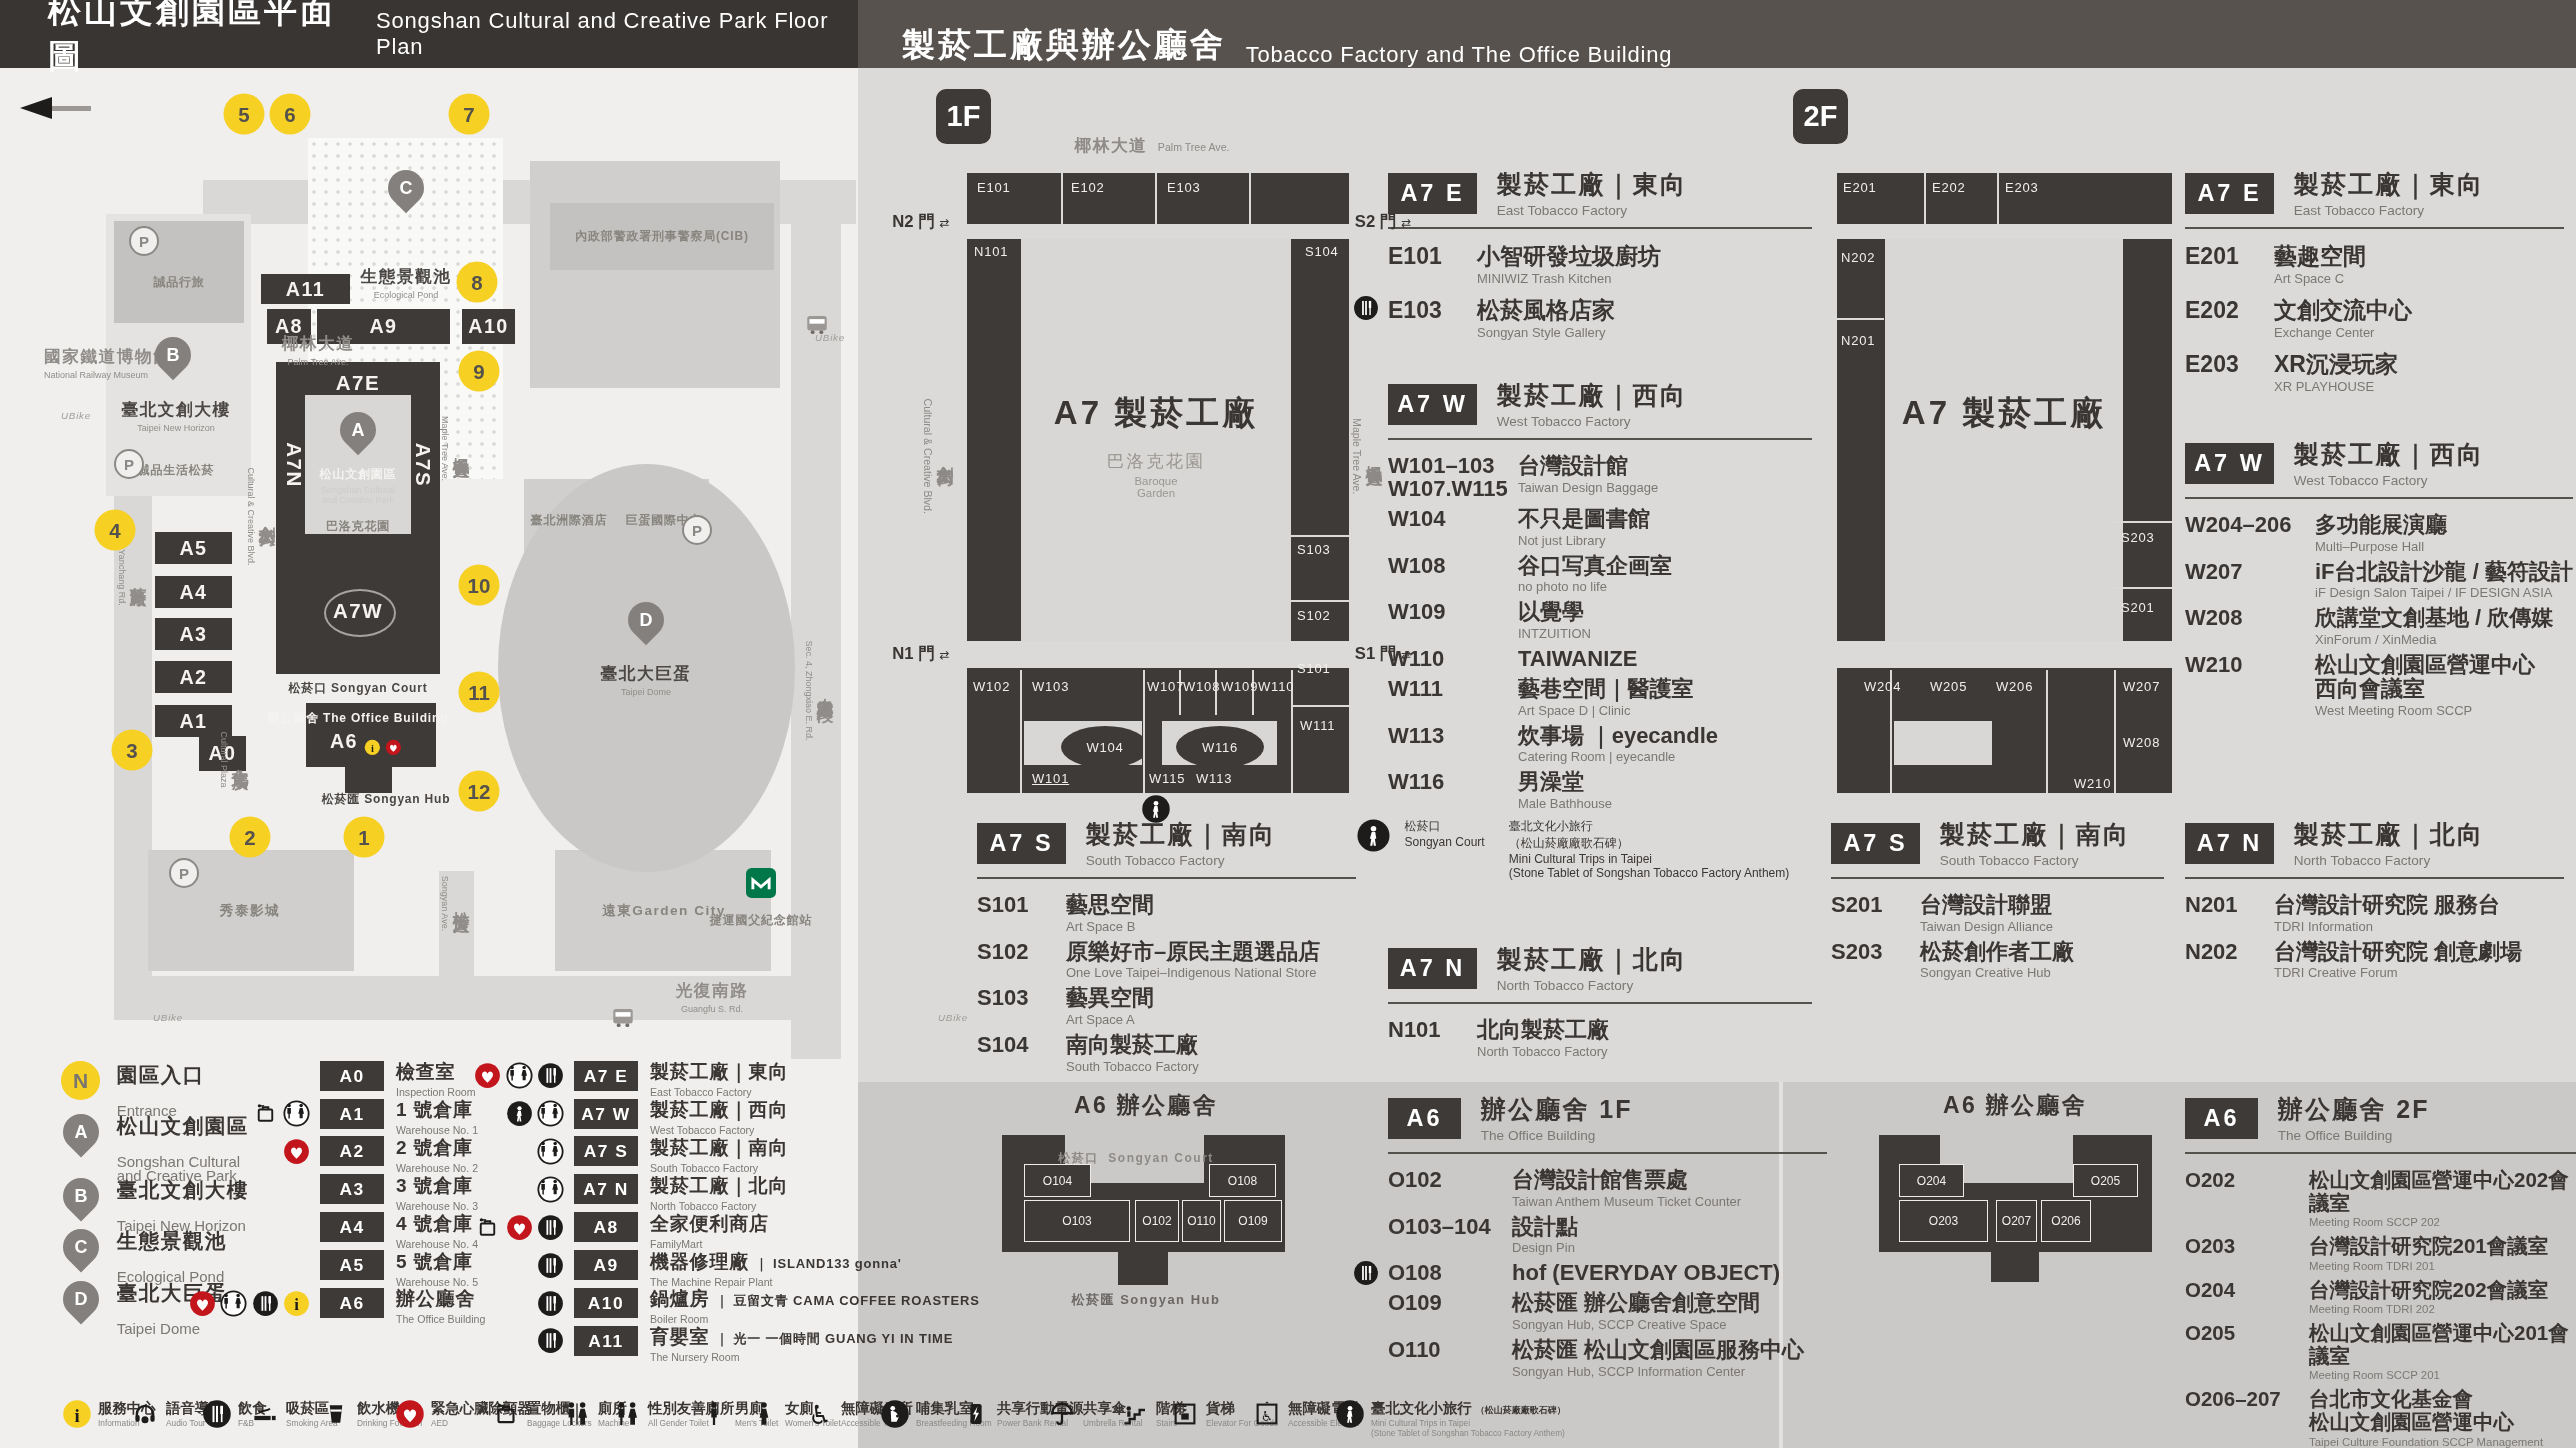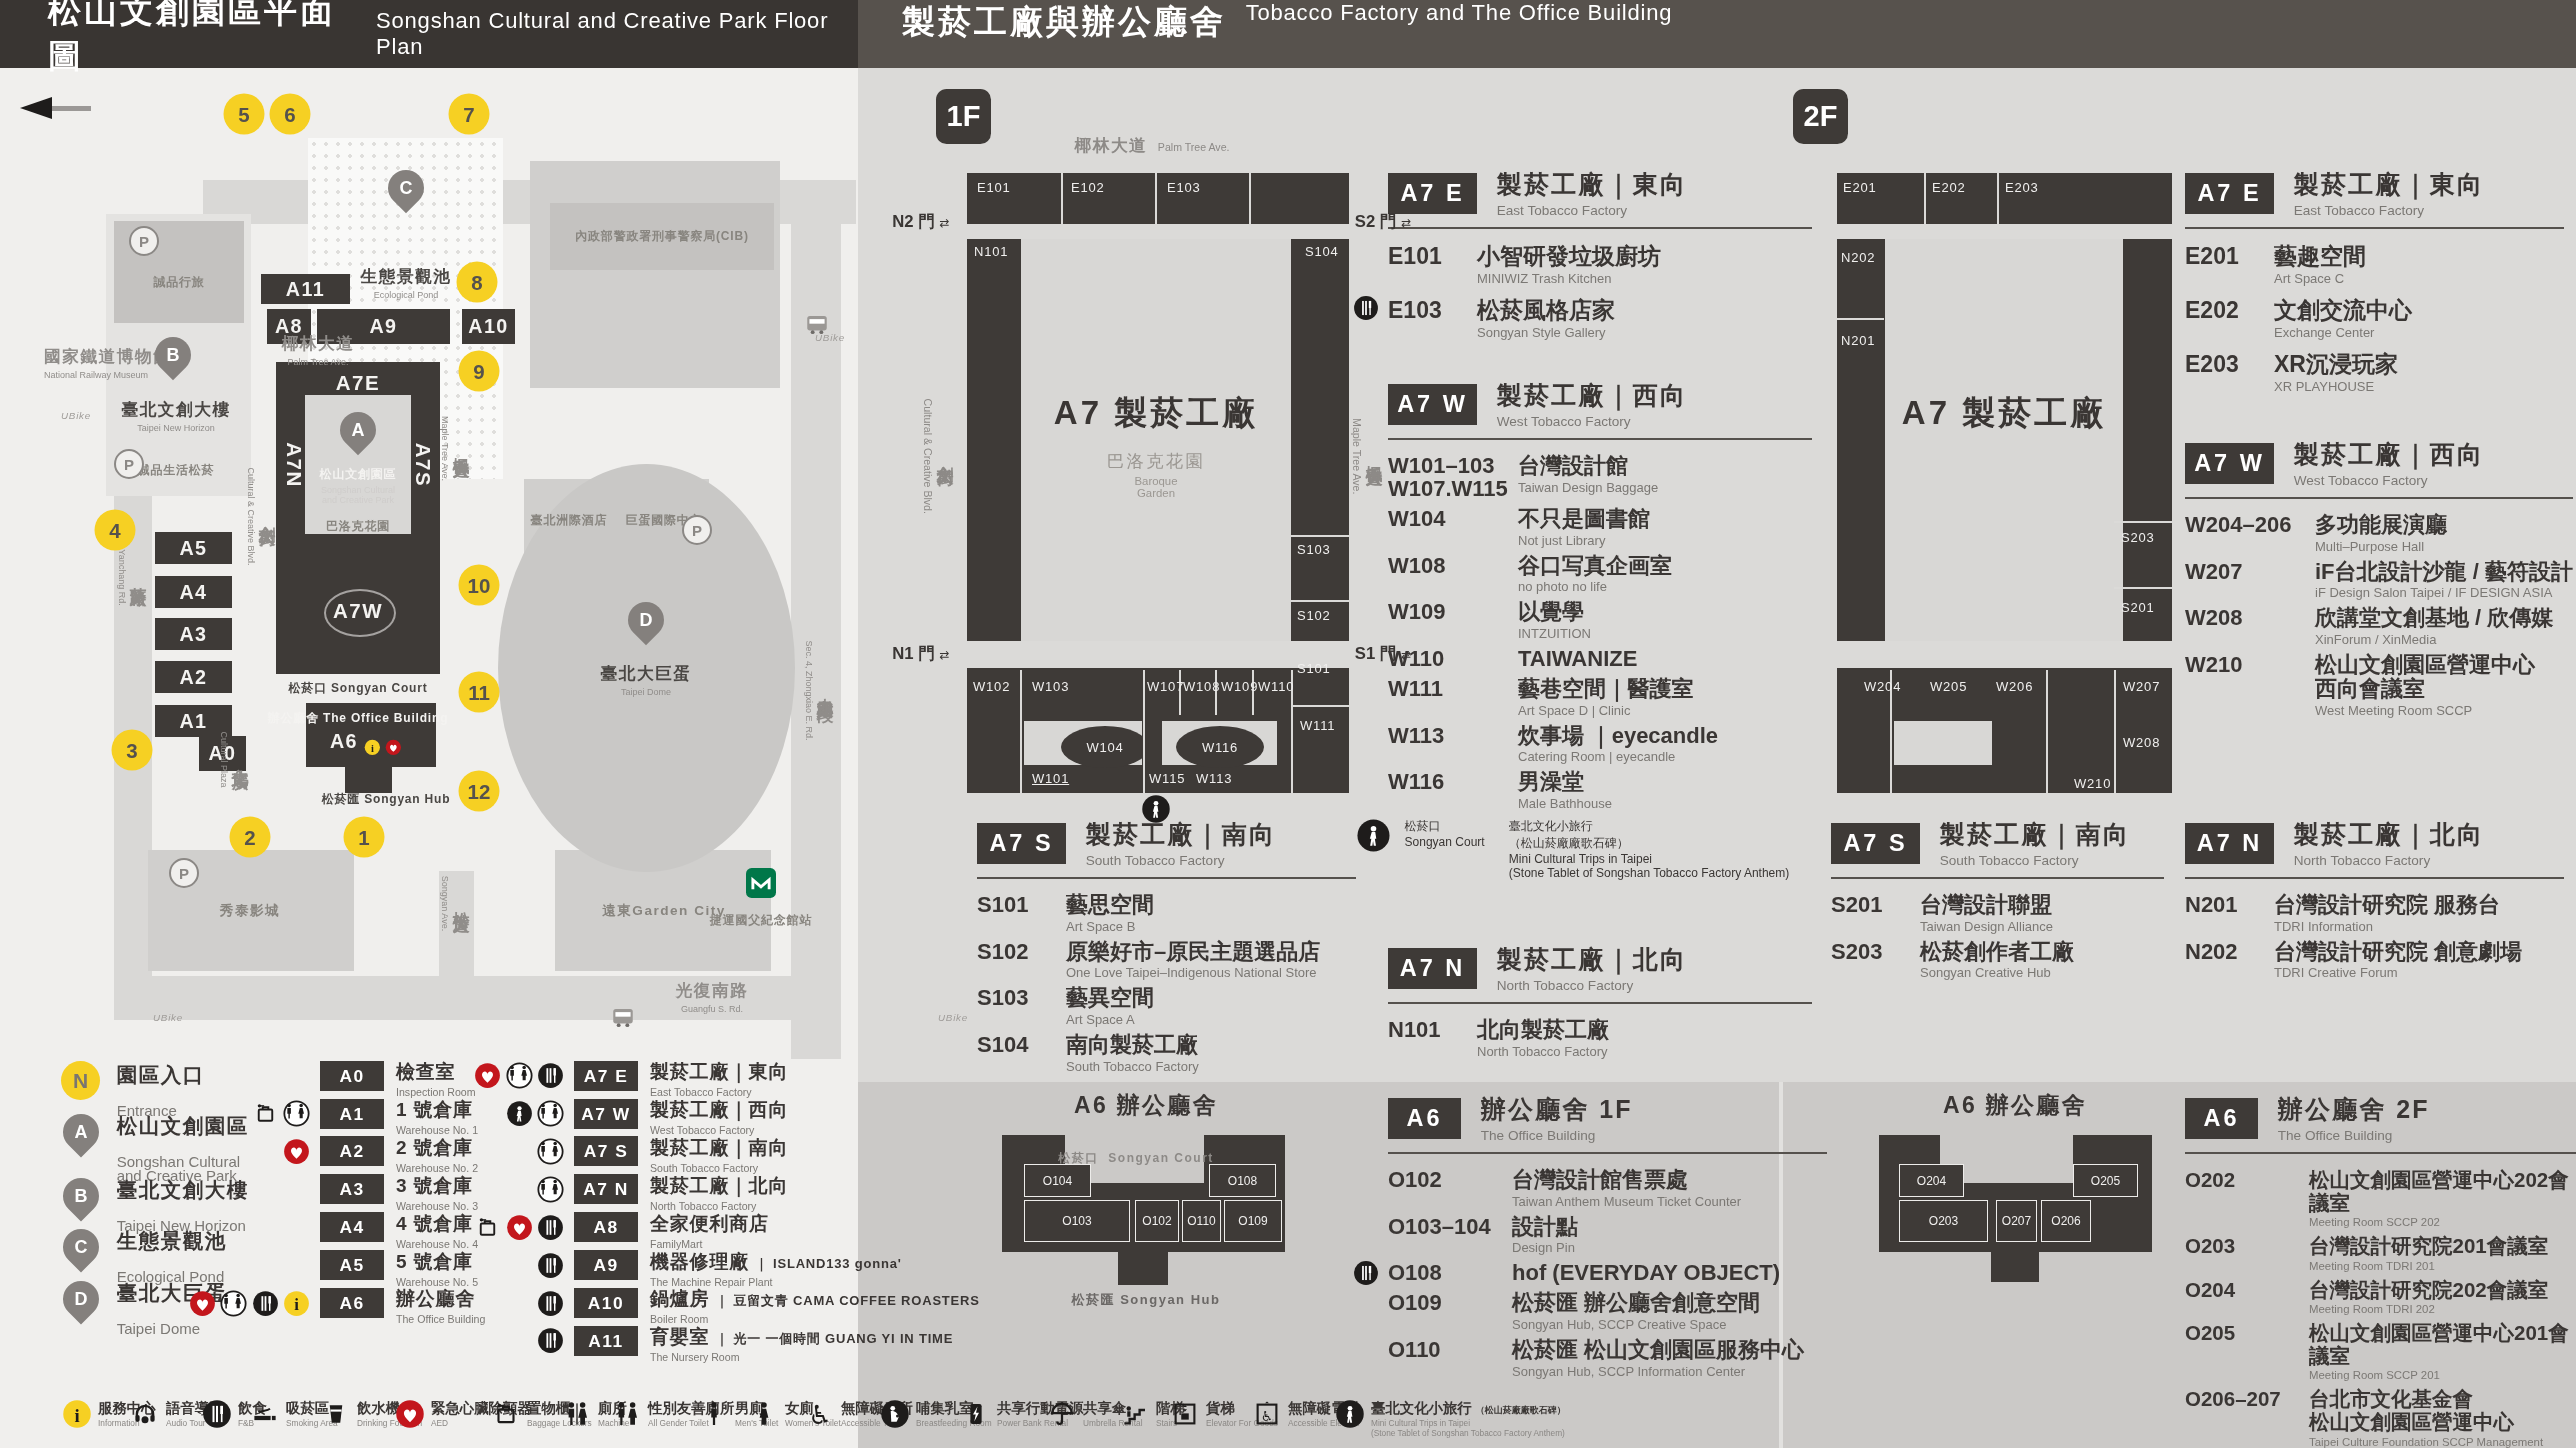--- a/index.html
+++ b/index.html
@@ -2,21 +2,21 @@
 <html style="font-size:12px"><head>
 <meta charset="utf-8">
 <style>
   html,body{margin:0;padding:0}
   body{width:2576px;height:1449px;position:relative;overflow:hidden;
        font-family:"Liberation Sans","DejaVu Sans",sans-serif;background:#DBDAD8;color:#3A3634}
   .abs{position:absolute}
   
   #panel-left{left:0;top:0;width:858px;height:1449px;background:#F0EFED}
   #hdr-left{left:0;top:0;width:858px;height:68px;background:#393532;display:flex;align-items:center;gap:19.7px;padding-left:48px;box-sizing:border-box}
-  #hdr-right{left:858px;top:0;width:1718px;height:68px;background:#57524D;display:flex;align-items:flex-start;gap:19.7px;padding-left:44px;box-sizing:border-box}
+  #hdr-right{left:858px;top:0;width:1718px;height:68px;background:#57524D;display:flex;align-items:flex-end;gap:19.7px;padding-left:44px;box-sizing:border-box}
   .hzh{color:#fff;font-size:33px;font-weight:bold;letter-spacing:3px}
   .hen{color:#fff;font-size:22px;letter-spacing:0.8px}
   #band{left:858px;top:1082px;width:1718px;height:367px;background:#CBC9C7}
   #band-sep{left:1779px;top:1082px;width:3.8px;height:367px;background:#E2E1DF}
   
   .road{position:absolute;background:#D9D8D6}
   .blk{position:absolute;background:#D0CFCD}
   .blk2{position:absolute;background:#C4C2C0}
   .dk{position:absolute;background:#3E3A37}
   .lt{position:absolute;background:#DBDAD8}

